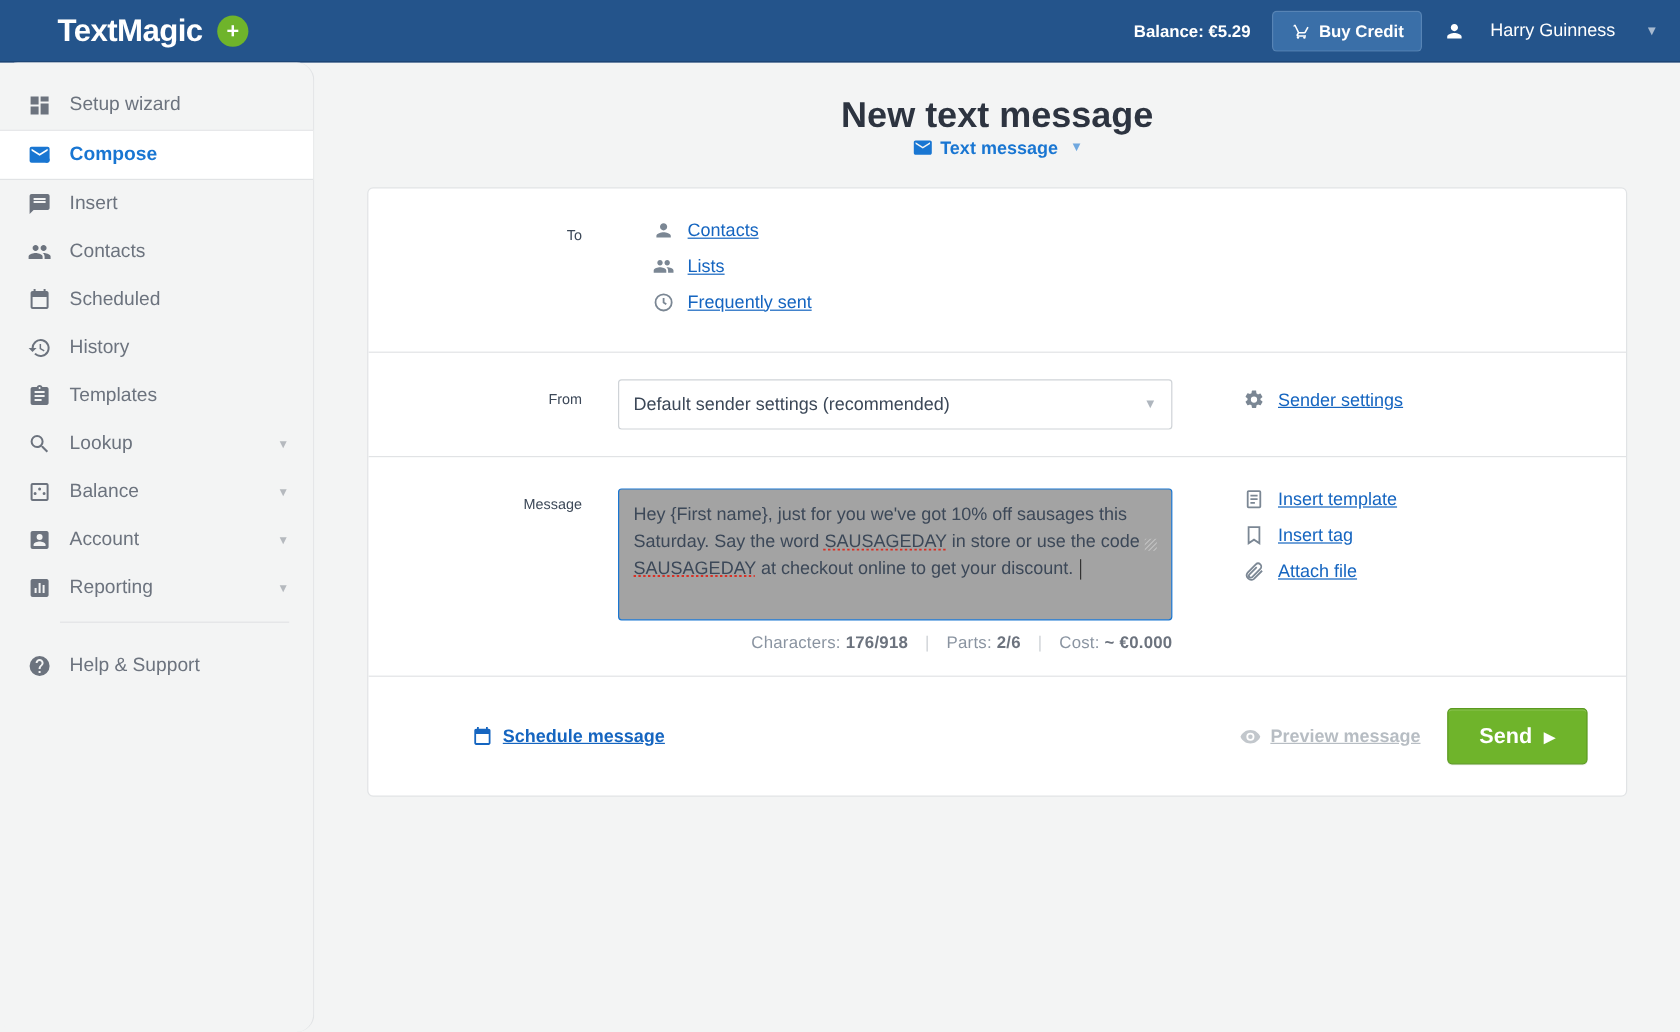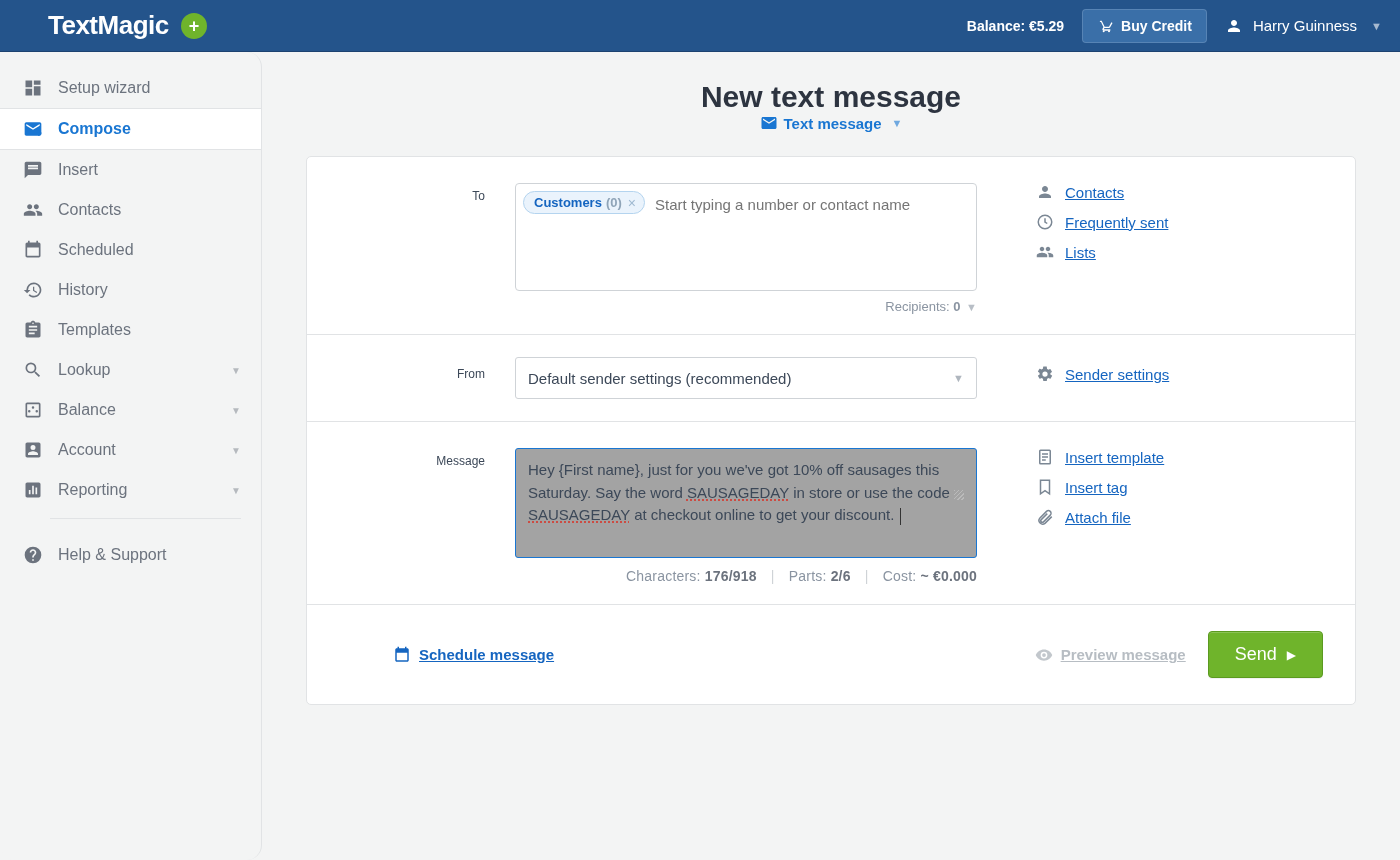--- a/index.html
+++ b/index.html
@@ -39,21 +39,21 @@
     background:var(--tm-green);display:flex;align-items:center;justify-content:center;
     font-size:18px;font-weight:700;color:#fff;line-height:1;
   }
   .topbar-spacer{flex:1;}
   .balance{font-size:14px;color:#fff;font-weight:700;margin-right:18px;}
   .buy-credit{
     background:#3a6fa8;color:#fff;border-radius:4px;padding:8px 14px;
     display:flex;align-items:center;gap:8px;font-weight:700;font-size:14px;
     border:1px solid rgba(255,255,255,.15);
   }
-  .user-box{display:flex;align-items:center;gap:10px;margin-left:18px;font-size:15px;}
+  .user-box{display:flex;align-items:center;gap:21px;margin-left:18px;font-size:15px;}
   .chev{opacity:.6;font-size:11px;margin-left:4px;}
   
   .shell{display:flex;height:calc(860px - 52px);}
   
   .sidebar{
     width:262px;background:var(--tm-bg);flex:none;
     border-right:1px solid var(--tm-border);
     border-radius:15px;
   }
   .nav{list-style:none;margin:16px 0 0 0;padding:0;}
@@ -123,21 +123,21 @@
   
   .linklist{list-style:none;margin:0;padding:0;}
   .linklist li{display:flex;align-items:center;gap:10px;margin-bottom:12px;}
   .linklist a{color:var(--tm-link-darker);text-decoration:underline;font-size:15px;}
   .linklist .ico{color:#7b8794;width:20px;display:flex;justify-content:center;}
   
   .schedule{color:var(--tm-link-darker);font-weight:700;text-decoration:underline;display:flex;align-items:center;gap:8px;}
   .foot-spacer{flex:1;}
   .preview{color:#b7bdc3;font-weight:700;text-decoration:underline;display:flex;align-items:center;gap:8px;margin-right:22px;}
   .send-btn{
-    background:var(--tm-green);color:#fff;font-size:18px;font-weight:400;
+    background:var(--tm-green);color:#fff;font-size:18px;font-weight:700;
     border-radius:4px;padding:12px 26px;display:flex;align-items:center;gap:10px;
     border:1px solid var(--tm-green-dark);
     box-shadow:inset 0 1px 0 rgba(255,255,255,.2), 0 1px 0 rgba(0,0,0,.05);
   }
 </style>
 </head>
 <body>
 
 <div class="topbar">
   <div class="logo">
@@ -286,61 +286,46 @@
         <span>Text message</span>
         <span class="chev">▼</span>
       </div>
     </div>
 
     <div class="panel">
 
       <div class="section">
         <div class="sect-inner">
           <div class="sect-label">To</div>
-          <div class="sect-body">
-            <div class="to-box">
-              <span class="chip">
-                <span class="chip-name">Customers</span>
-                <span class="chip-count">(0)</span>
-                <span class="chip-x">×</span>
-              </span>
-              <input class="to-input" placeholder="Start typing a number or contact name" style="">
-            </div>
-            <div class="recipients-line">
-              <span>Recipients:</span>
-              <b>0</b>
-              <span class="chev">▼</span>
-            </div>
-          </div>
           <div class="sect-links">
             <ul class="linklist">
               <li>
                 <span class="ico">
                     <svg class="svg-i" viewBox="0 0 24 24" style="width:18px;height:18px;">
                       <path d="M12 12c2.21 0 4-1.79 4-4s-1.79-4-4-4-4 1.79-4 4 1.79 4 4 4zm0 2c-2.67 0-8 1.34-8 4v2h16v-2c0-2.66-5.33-4-8-4z"></path>
                     </svg>
                   </span>
                 <a>Contacts</a>
+              </li>
+              <li>
+                <span class="ico">
+                    <svg class="svg-i" viewBox="0 0 24 24" style="width:18px;height:18px;">
+                      <path d="M16 11c1.66 0 3-1.34 3-3s-1.34-3-3-3-3 1.34-3 3 1.34 3 3 3zm-8 0c1.66 0 3-1.34 3-3s-1.34-3-3-3-3 1.34-3 3 1.34 3 3 3zm0 2c-2.33 0-7 1.17-7 3.5V19h14v-2.5c0-2.33-4.67-3.5-7-3.5zm8 0c-.29 0-.62.02-.97.05 1.16.84 1.97 1.97 1.97 3.45V19h6v-2.5c0-2.33-4.67-3.5-7-3.5z"></path>
+                    </svg>
+                  </span>
+                <a>Lists</a>
               </li>
               <li>
                 <span class="ico">
                     <svg class="svg-i" viewBox="0 0 24 24" style="width:18px;height:18px;fill:none;stroke:#7b8794;stroke-width:2;">
                       <circle cx="12" cy="12" r="9"></circle>
                       <path d="M12 7v5l3 2"></path>
                     </svg>
                   </span>
                 <a>Frequently sent</a>
-              </li>
-              <li>
-                <span class="ico">
-                    <svg class="svg-i" viewBox="0 0 24 24" style="width:18px;height:18px;">
-                      <path d="M16 11c1.66 0 3-1.34 3-3s-1.34-3-3-3-3 1.34-3 3 1.34 3 3 3zm-8 0c1.66 0 3-1.34 3-3s-1.34-3-3-3-3 1.34-3 3 1.34 3 3 3zm0 2c-2.33 0-7 1.17-7 3.5V19h14v-2.5c0-2.33-4.67-3.5-7-3.5zm8 0c-.29 0-.62.02-.97.05 1.16.84 1.97 1.97 1.97 3.45V19h6v-2.5c0-2.33-4.67-3.5-7-3.5z"></path>
-                    </svg>
-                  </span>
-                <a>Lists</a>
               </li>
             </ul>
           </div>
         </div>
       </div>
 
       <div class="section">
         <div class="sect-inner" style="padding-top:22px;padding-bottom:22px;">
           <div class="sect-label" style="padding-top:10px;">From</div>
           <div class="sect-body">

